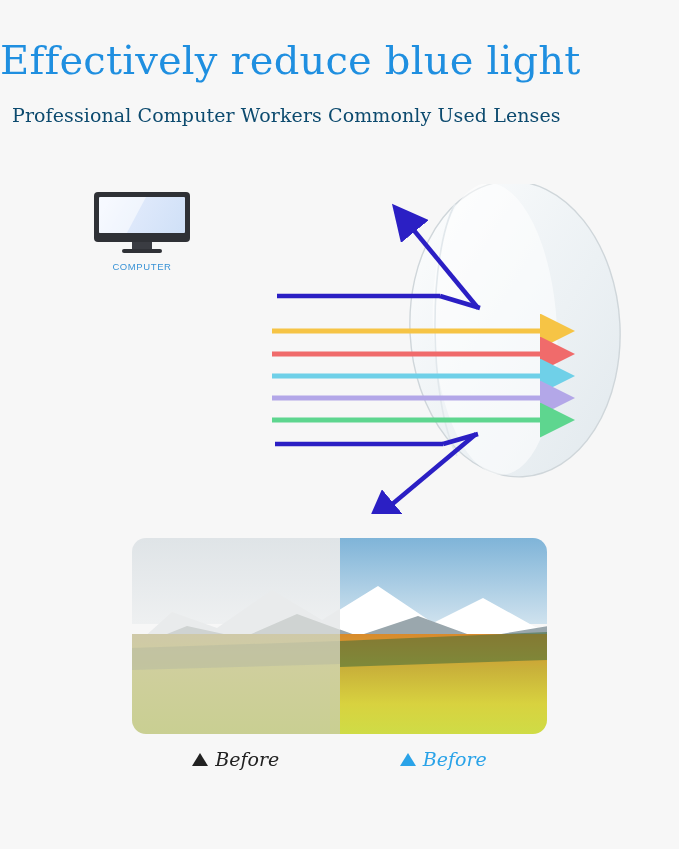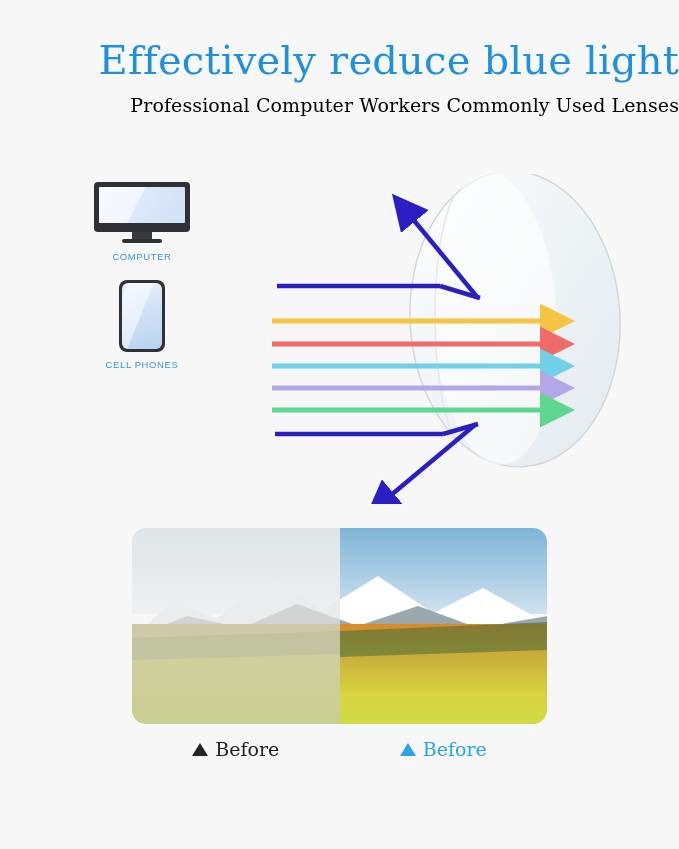--- a/index.html
+++ b/index.html
@@ -10,39 +10,40 @@
     width: 679px;
     height: 849px;
     background: #f7f7f7;
     font-family: "Liberation Sans", sans-serif;
     overflow: hidden;
     position: relative;
   }
 
   
   .header {
-    text-align: right;
+    text-align: left;
     padding-top: 38px;
   }
   .headline {
     font-family: "DejaVu Serif", serif;
     font-size: 40px;
     font-weight: 400;
     color: #1f8fe0;
     letter-spacing: 0.2px;
     line-height: 1.1;
     margin: 0;
   }
   .subhead {
     font-family: "DejaVu Serif", serif;
     font-size: 19px;
     font-weight: 400;
-    color: #000000;
-    margin: 12px 0 0 0;
+    color: #0c4a6e;
+    margin: 22px 0 0 0;
     letter-spacing: 0.1px;
+    padding-left: 12px;
   }
 
   
   .diagram {
     position: relative;
     width: 632px;
     height: 330px;
     margin-top: 58px;
   }
 
@@ -239,20 +240,21 @@
     display: flex;
     justify-content: space-around;
     align-items: center;
   }
   .caption {
     font-family: "DejaVu Serif", serif;
     font-size: 19px;
     display: flex;
     align-items: center;
     gap: 7px;
+    font-style: italic;
   }
   .caption.before { color: #222222; }
   .caption.after  { color: #2aa3e8; }
   .tri {
     width: 0; height: 0;
     border-left: 8px solid transparent;
     border-right: 8px solid transparent;
     border-bottom: 13px solid currentColor;
   }
 </style>
@@ -272,27 +274,20 @@
       <div class="monitor">
         <div class="bezel"></div>
         <div class="screen"></div>
         <div class="base"></div>
         <div class="foot"></div>
       </div>
       <div class="device-label">COMPUTER</div>
     </div>
 
 
-    <div class="device-block" style="margin-top:18px;">
-      <div class="phone">
-        <div class="body"></div>
-        <div class="scr"></div>
-      </div>
-      <div class="device-label">CELL PHONES</div>
-    </div>
 
   </div>
 
   <svg class="rays" width="679" height="330" viewBox="0 0 679 330">
     <defs>
       <linearGradient id="lensGrad" x1="0" y1="0" x2="1" y2="1">
         <stop offset="0%" stop-color="#ffffff" stop-opacity="0.95"></stop>
         <stop offset="45%" stop-color="#eef3f6" stop-opacity="0.85"></stop>
         <stop offset="100%" stop-color="#dfe7ec" stop-opacity="0.9"></stop>
       </linearGradient>

